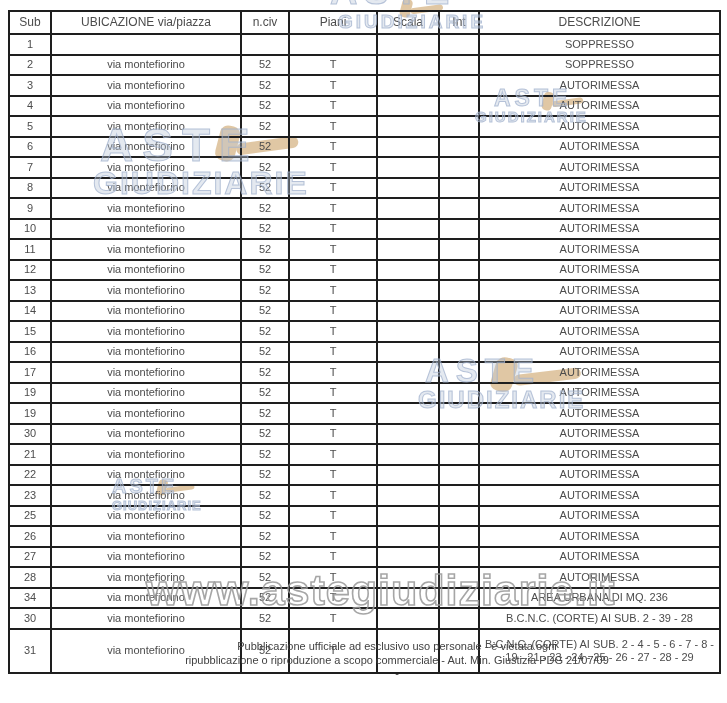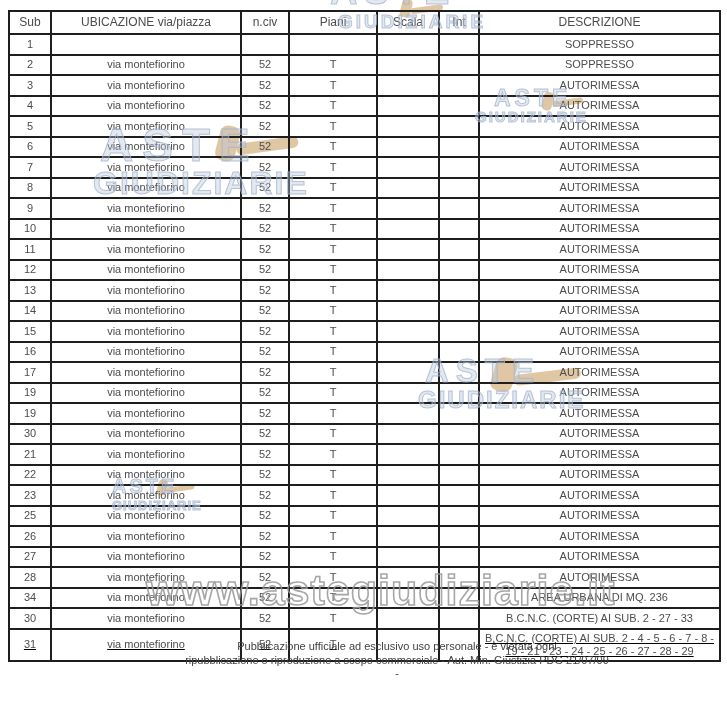--- a/index.html
+++ b/index.html
@@ -16,21 +16,21 @@
   }
   table.cad th, table.cad td{
     border:2px solid #1e1e1e;
     font-family:"Liberation Sans", sans-serif;
     font-size:11px;color:#4c4c4c;
     text-align:center;vertical-align:middle;
     padding:0 2px;overflow:hidden;line-height:13px;
   }
   table.cad th{font-weight:normal;font-size:12px;height:21px;}
   table.cad tbody tr{height:20.5px;}
-  table.cad tbody tr.tall{height:32px;text-decoration:underline;}
+  table.cad tbody tr.tall{height:44px;}
   td.c-ubicazione{font-size:11px;}
 
   
   .wm{position:absolute;z-index:5;pointer-events:none;white-space:nowrap;}
   .wm-word{
     font-family:"Liberation Sans", sans-serif;
     color:rgba(183,196,216,0.38);
     -webkit-text-stroke:1px rgba(162,177,205,0.75);
     font-weight:bold;
     margin-top:17px;
@@ -360,21 +360,21 @@
       <td class="c-int"></td>
       <td class="c-desc">AREA URBANA DI MQ. 236</td>
     </tr>
         <tr class="data-row">
       <td class="c-sub">30</td>
       <td class="c-ubicazione">via montefiorino</td>
       <td class="c-nciv">52</td>
       <td class="c-piani">T</td>
       <td class="c-scala"></td>
       <td class="c-int"></td>
-      <td class="c-desc">B.C.N.C. (CORTE) AI SUB. 2 - 27 - 33</td>
+      <td class="c-desc">B.C.N.C. (CORTE) AI SUB. 2 - 39 - 28</td>
     </tr>
         <tr class="data-row tall">
       <td class="c-sub">31</td>
       <td class="c-ubicazione">via montefiorino</td>
       <td class="c-nciv">52</td>
       <td class="c-piani">T</td>
       <td class="c-scala"></td>
       <td class="c-int"></td>
       <td class="c-desc">B.C.N.C. (CORTE) AI SUB. 2 - 4 - 5 - 6 - 7 - 8 - 19 - 21 - 23 - 24 - 25 - 26 - 27 - 28 - 29</td>
     </tr>

